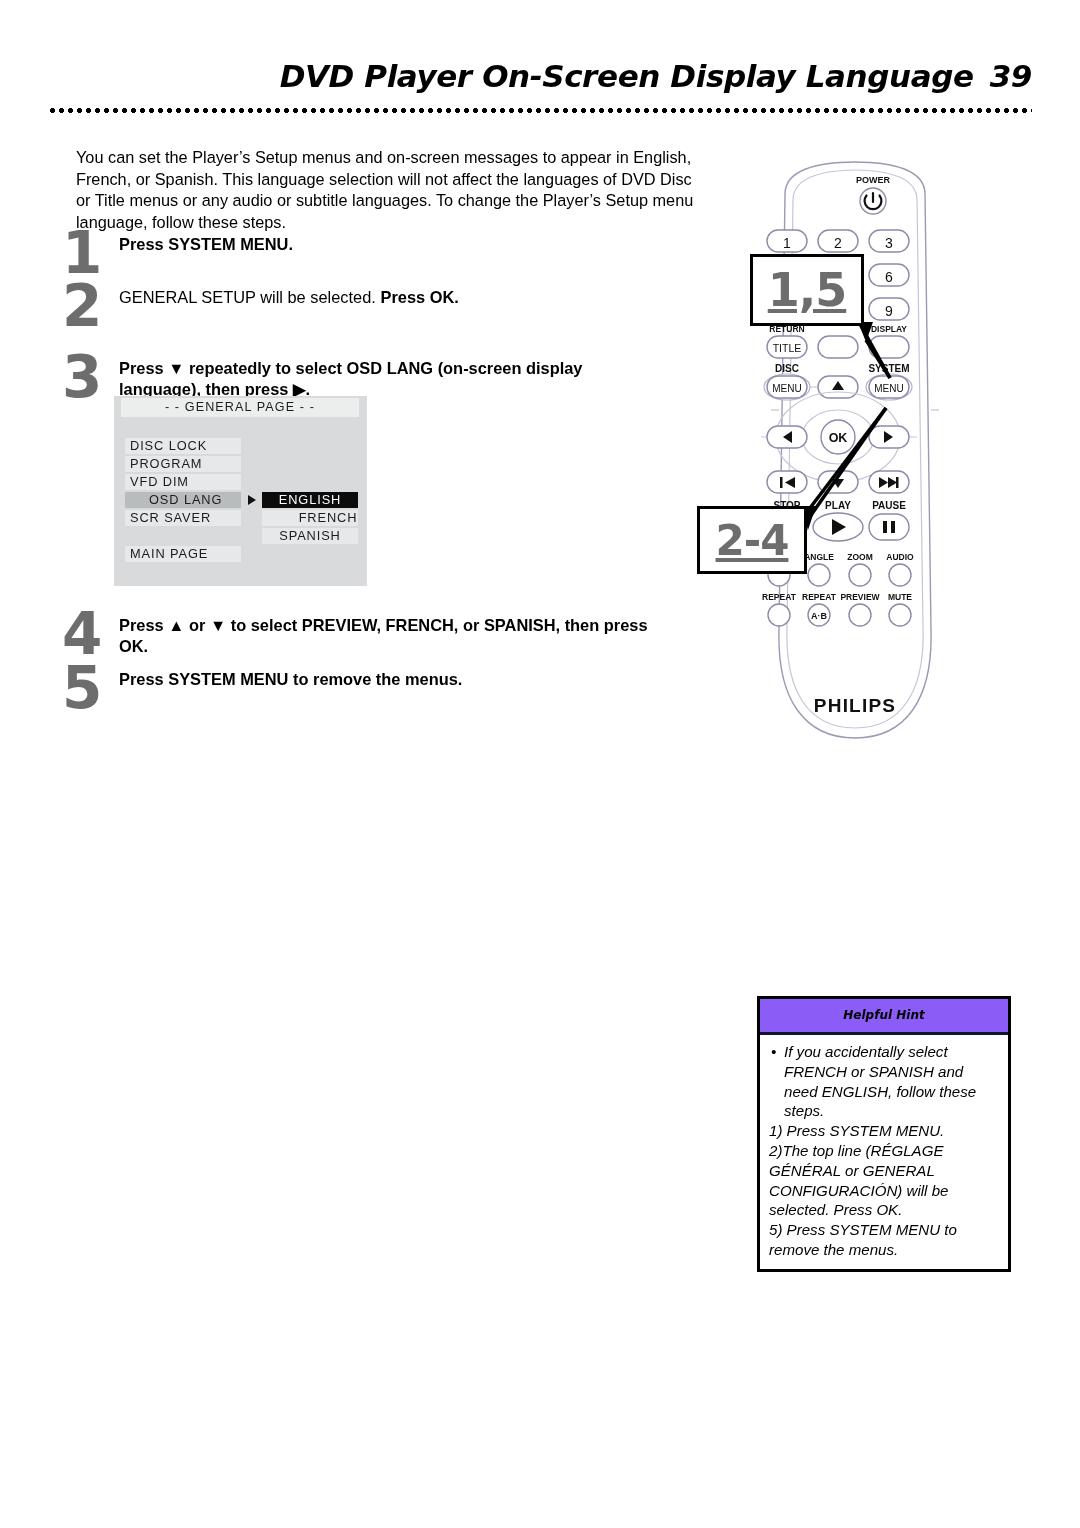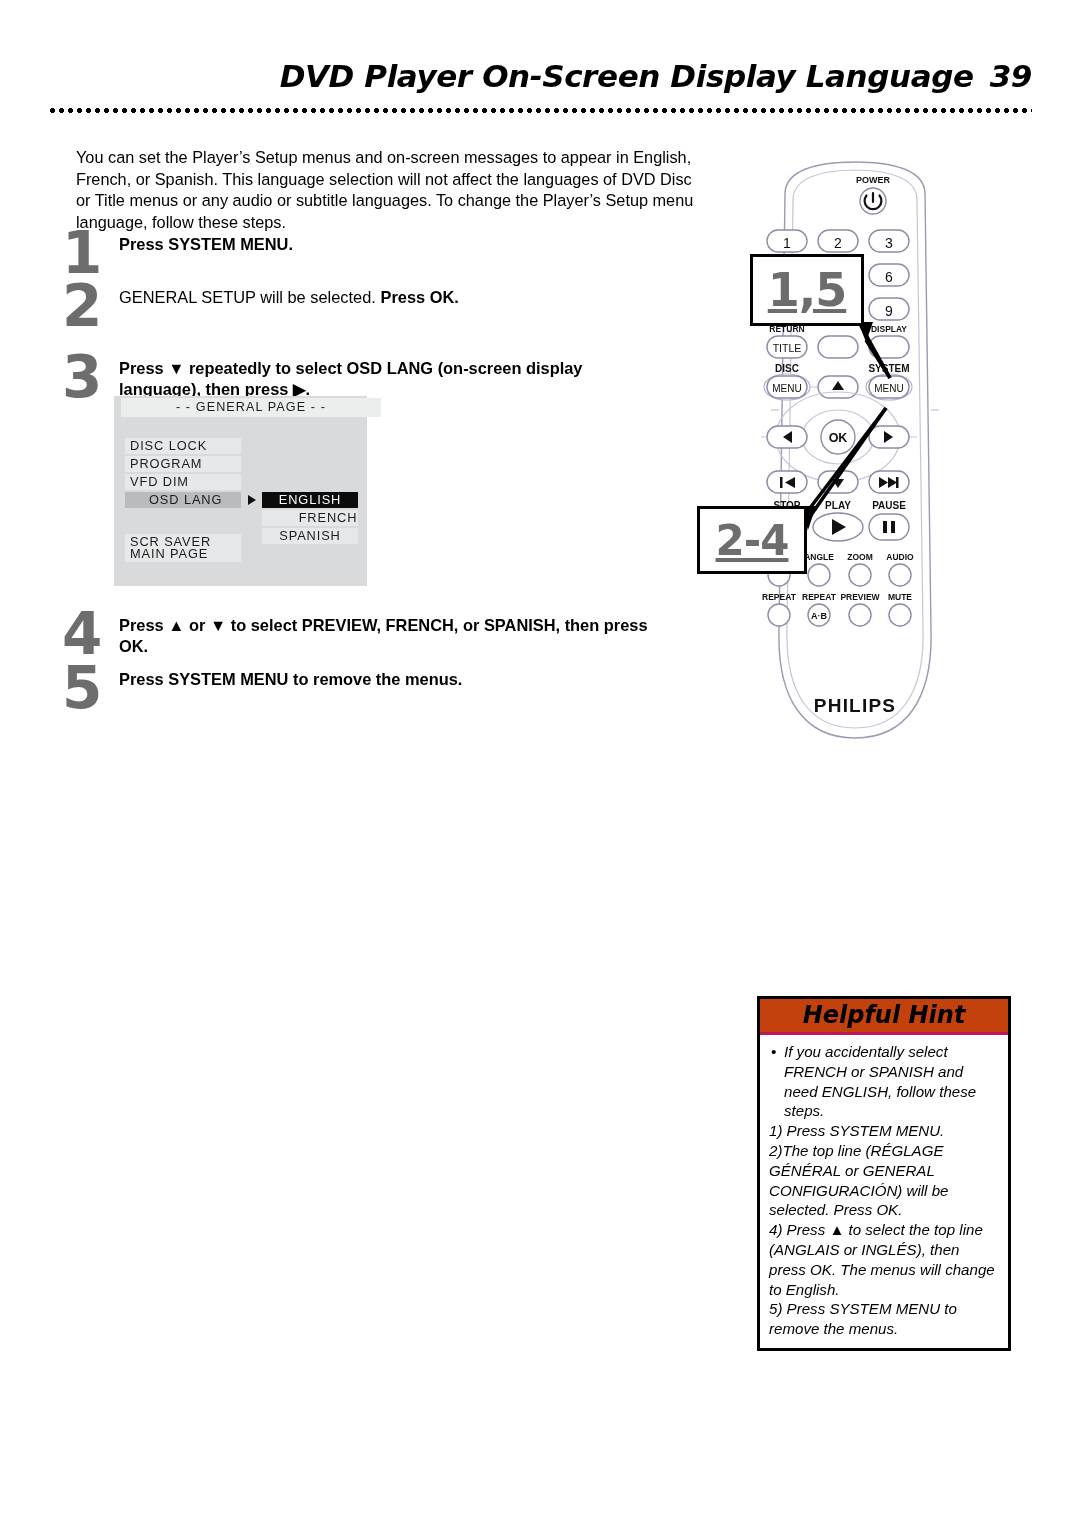--- a/index.html
+++ b/index.html
@@ -41,21 +41,21 @@
   #step3{left:62px;top:352px;}
   #step4{left:62px;top:609px;}
   #step5{left:62px;top:663px;}
 
   
   #osd{
     position:absolute;left:114px;top:396px;width:253px;height:190px;
     background:#d8dadb;font-family:"Liberation Sans",sans-serif;
   }
   #osd .title{
-    position:absolute;left:7px;top:2px;width:260px;height:19px;
+    position:absolute;left:7px;top:2px;width:238px;height:19px;
     background:#eceded;text-align:center;font-size:12.6px;line-height:19px;letter-spacing:1.1px;color:#1c1c1c;
   }
   #osd .band{
     position:absolute;left:7px;top:24px;width:239px;height:160px;background:#d8dadb;
   }
   .osditem{
     position:absolute;left:11px;width:116px;height:16px;
     background:#e7e8e9;font-size:12.8px;line-height:16px;letter-spacing:.9px;color:#1c1c1c;
     padding-left:5px;box-sizing:border-box;
   }
@@ -81,22 +81,22 @@
     color:#6d6d6d;font-weight:bold;font-family:"DejaVu Sans",sans-serif;text-decoration:underline;}
   #callout-15{left:750px;top:254px;width:108px;height:66px;font-size:46px;letter-spacing:-1px;}
   #callout-24{left:697px;top:506px;width:104px;height:62px;font-size:42px;letter-spacing:-1px;}
 
   
   #hint{
     position:absolute;left:757px;top:996px;width:254px;
     border:3px solid #000;background:#fff;box-sizing:border-box;
   }
   #hint .hhead{
-    background:#c2410c;border-bottom:3px solid #be185d;text-align:center;
-    font-style:italic;font-weight:bold;font-size:24px;line-height:33px;height:33px;
+    background:#8b5cf6;border-bottom:3px solid #0f172a;text-align:center;
+    font-style:italic;font-weight:bold;font-size:12px;line-height:33px;height:33px;
     font-family:"DejaVu Sans",sans-serif;
   }
   #hint .hbody{padding:7px 9px 9px 9px;font-style:italic;font-size:15.1px;line-height:19.8px;}
   #hint .bullet{position:relative;padding-left:15px;}
   #hint .bullet::before{content:"\2022";position:absolute;left:2px;top:0;}
   #hint .sub{padding-left:0;}
 </style>
 </head>
 <body>
 
@@ -133,21 +133,21 @@
 </div>
 
 <div id="osd">
   <div class="title">- -  GENERAL PAGE  - -</div>
   <div class="band"></div>
 
   <div class="osditem" style="top:42px">DISC LOCK</div>
   <div class="osditem" style="top:60px">PROGRAM</div>
   <div class="osditem" style="top:78px">VFD DIM</div>
   <div class="osditem sel" style="top: 96px;">OSD LANG</div>
-  <div class="osditem" style="top: 114px; margin-top: 24px;">SCR SAVER</div>
+  <div class="osditem" style="top: 114px;">SCR SAVER</div>
   <div class="osditem" style="top: 150px;">MAIN PAGE</div>
 
   <div class="caret" style="top: 99px;"></div>
 
   <div class="osdopt hl" style="top: 96px;">ENGLISH</div>
   <div class="osdopt" style="top: 114px; padding-left: 36px;">FRENCH</div>
   <div class="osdopt" style="top: 132px;">SPANISH</div>
 </div>
 
 <div id="remote">
@@ -290,16 +290,15 @@
 
 <div class="callout" id="callout-15">1,5</div>
 <div class="callout" id="callout-24">2-4</div>
 
 <div id="hint">
   <div class="hhead">Helpful Hint</div>
   <div class="hbody">
     <div class="bullet">If you accidentally select FRENCH or SPANISH and need ENGLISH, follow these steps.</div>
     <div class="sub">1) Press SYSTEM MENU.</div>
     <div class="sub">2)The top line (RÉGLAGE GÉNÉRAL or GENERAL CONFIGURACIÓN) will be selected. Press OK.</div>
-    <div class="sub">4) Press ▲ to select the top line (ANGLAIS or INGLÉS), then press OK. The menus will change to English.</div>
     <div class="sub">5) Press SYSTEM MENU to remove the menus.</div>
   </div>
 </div>
 
 </body></html>

